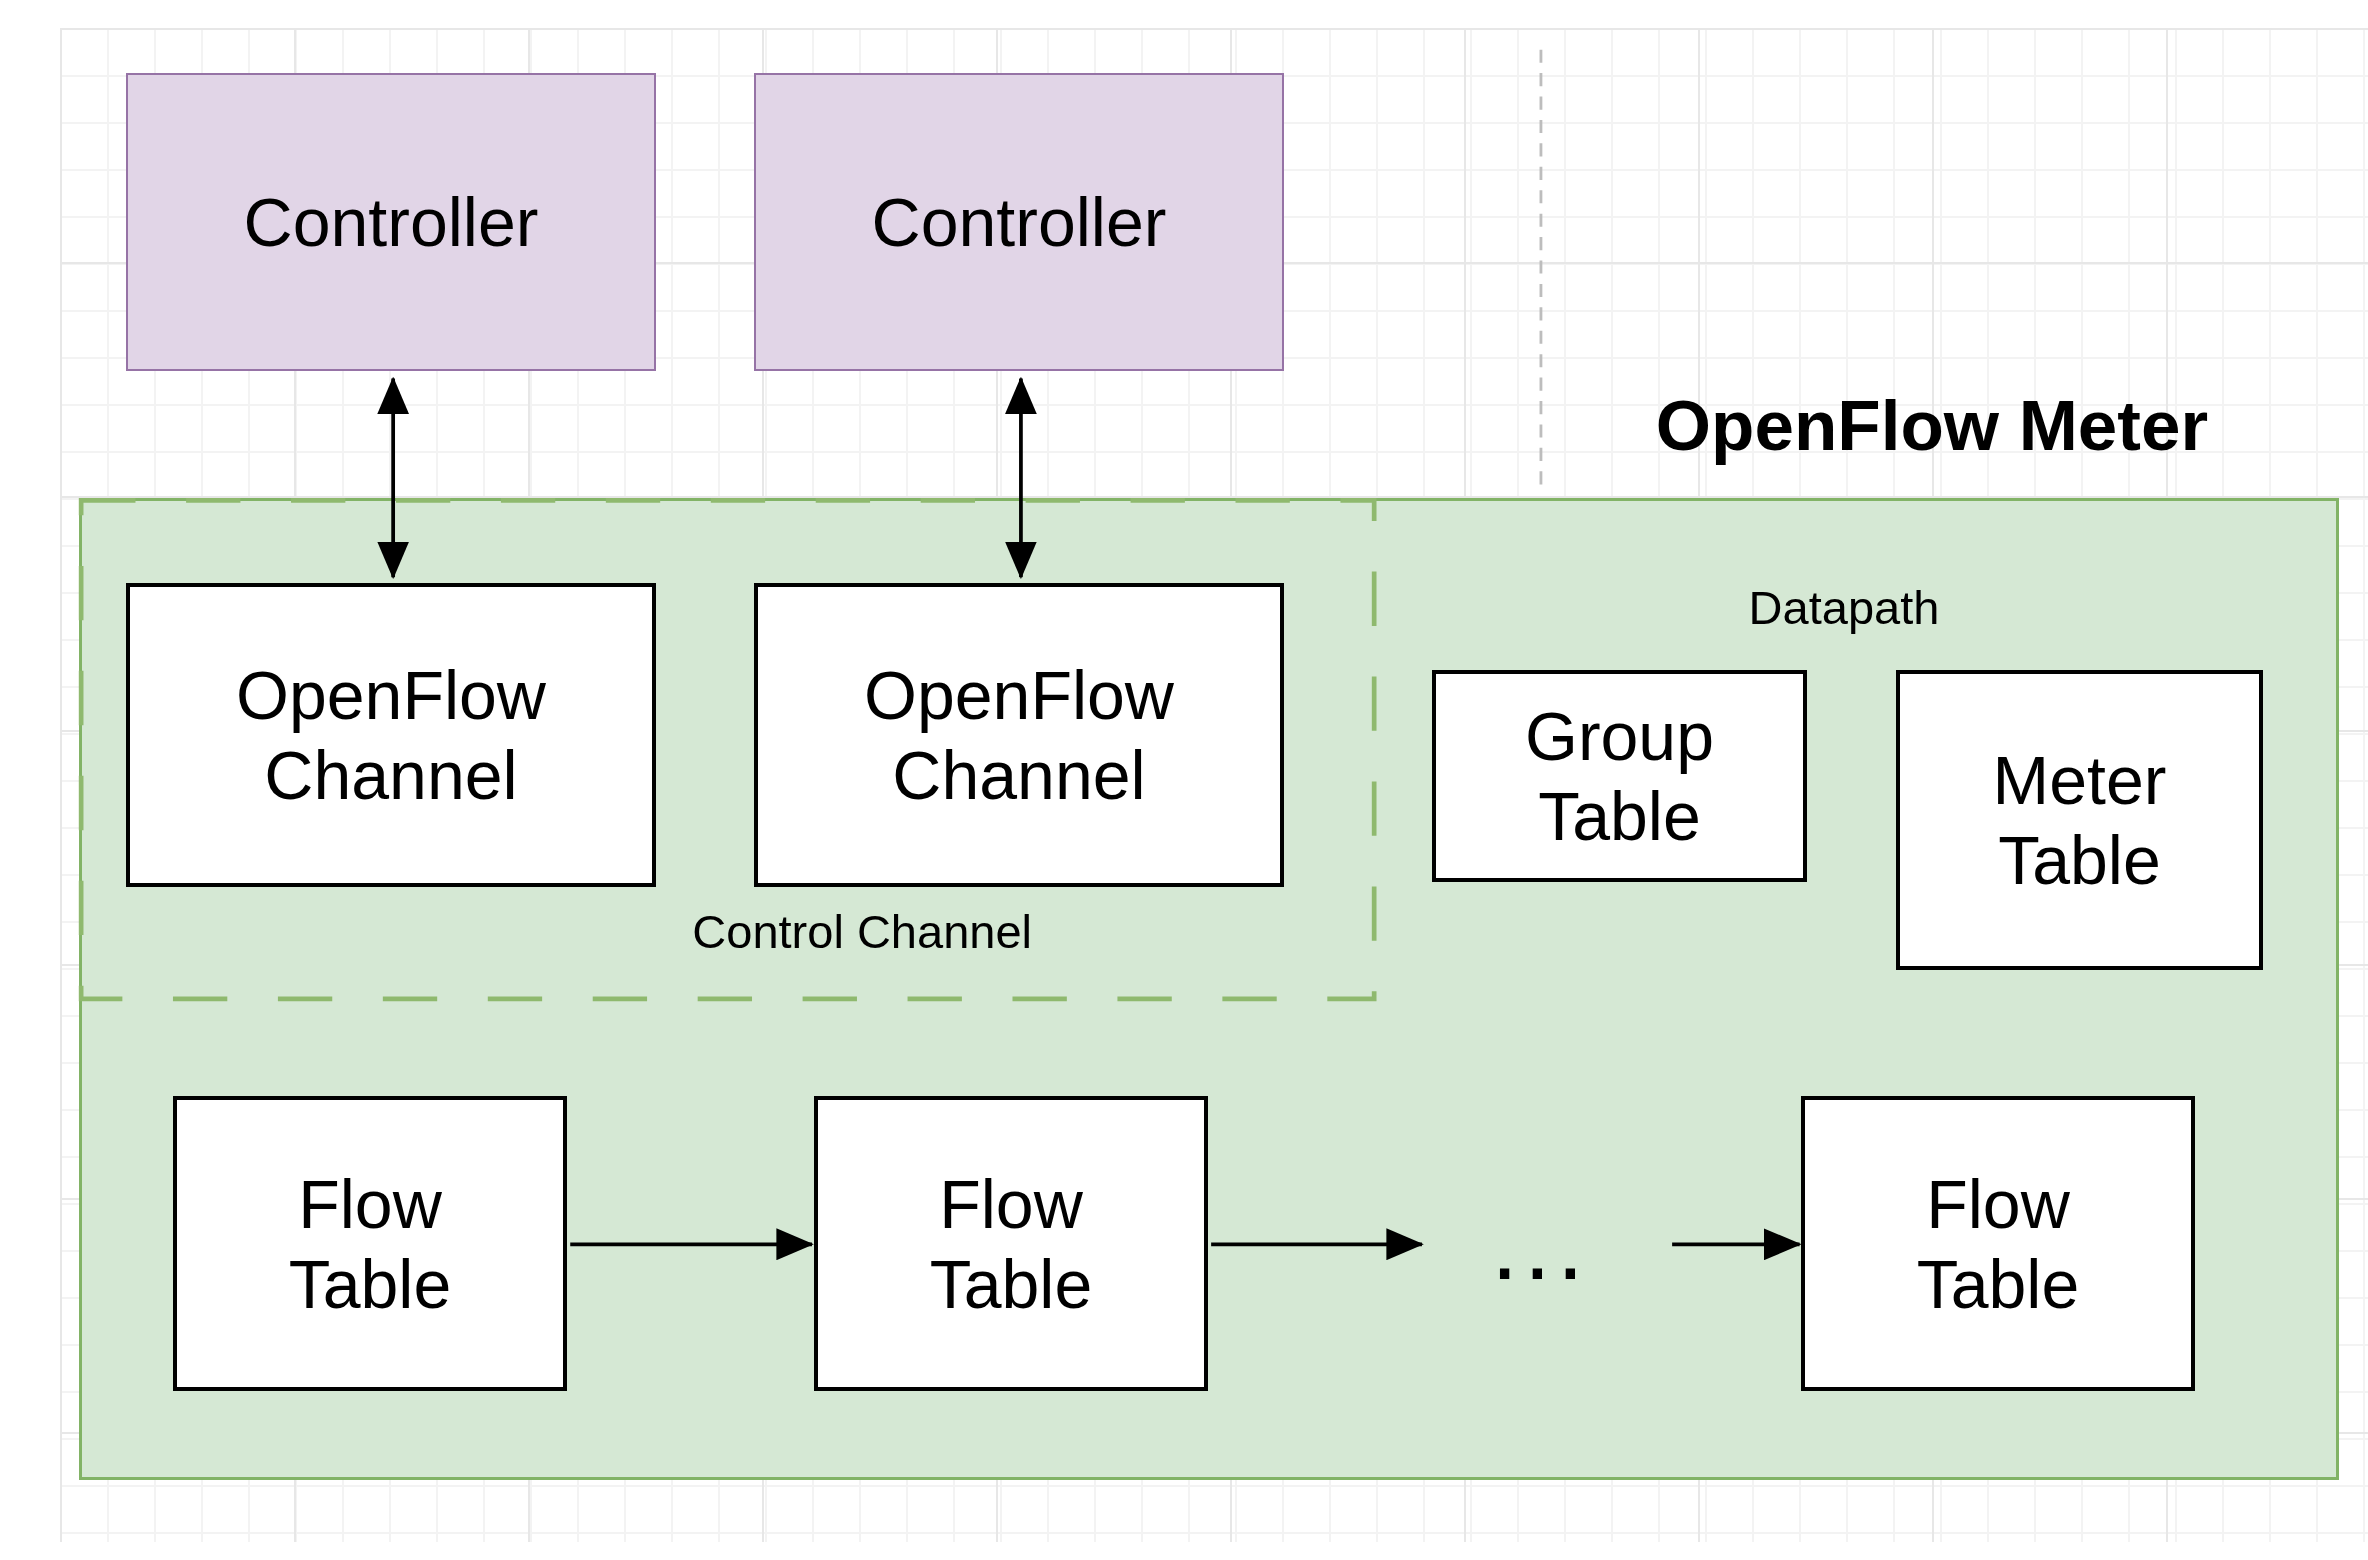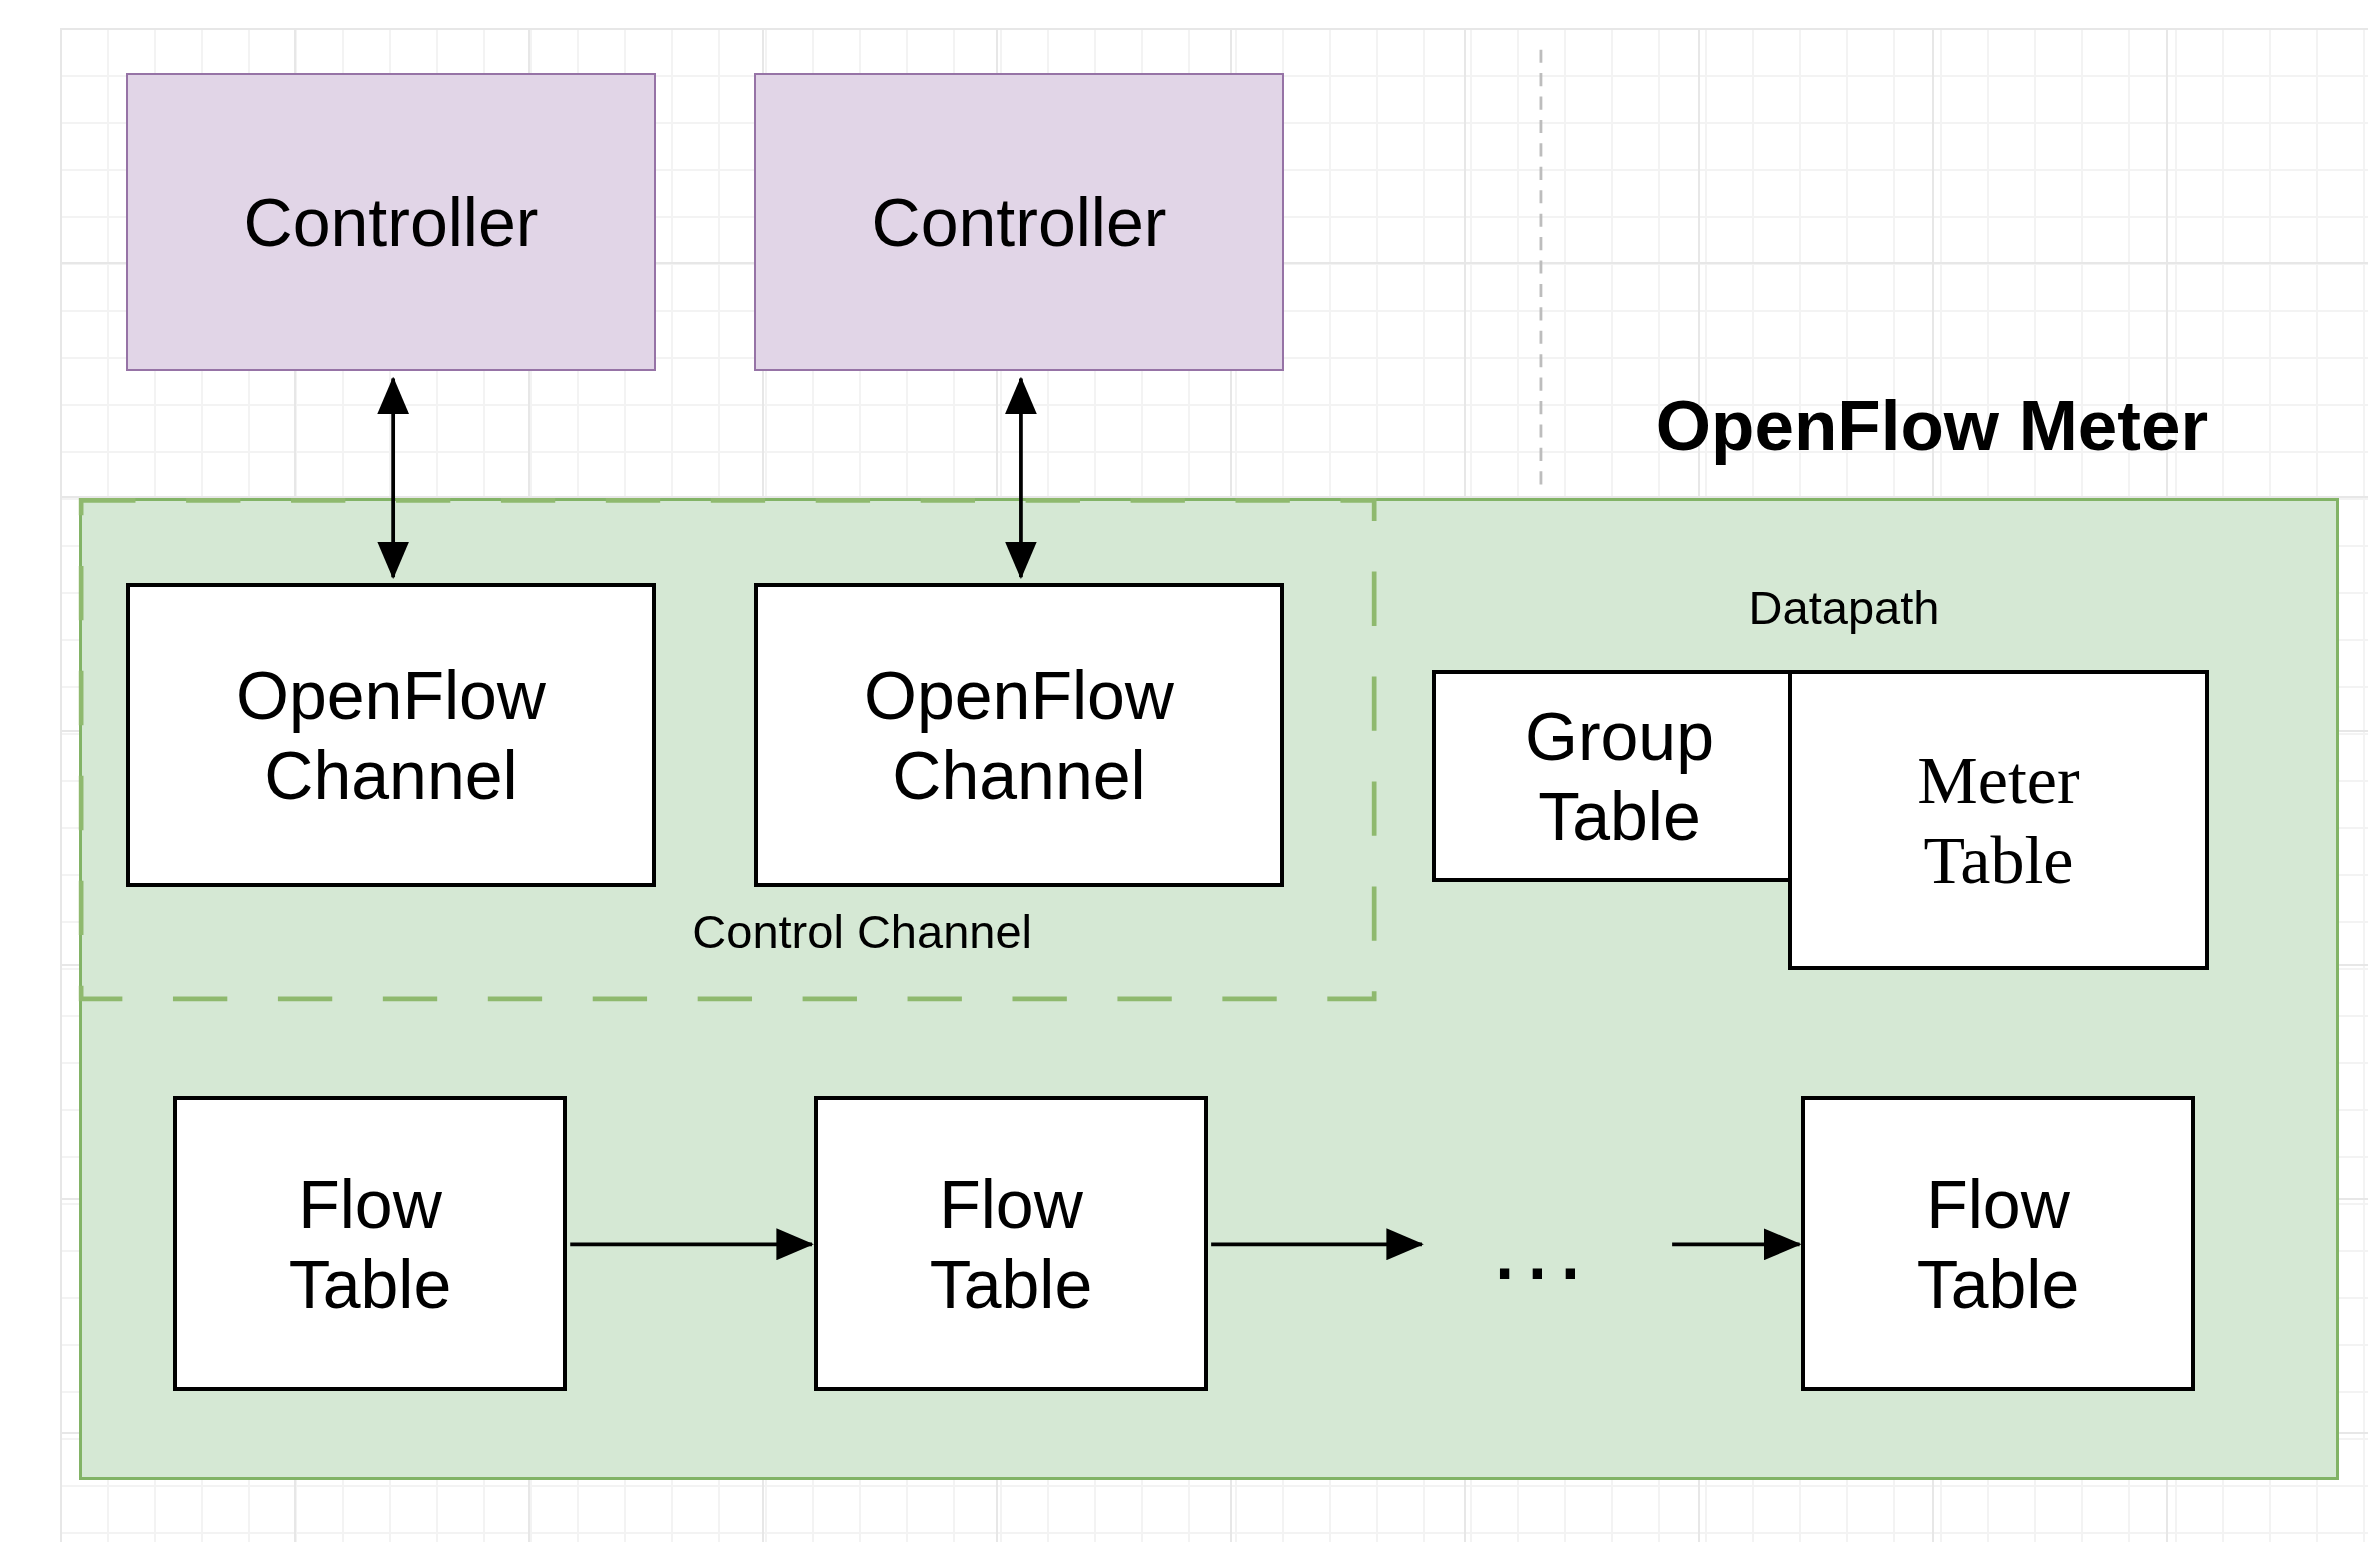--- a/index.html
+++ b/index.html
@@ -79,21 +79,21 @@
 Channel</span>
   </div>
 
   <div class="floating-label" style="left:340px;top:892px;width:656px;text-align:right;">Control Channel</div>
   <div class="floating-label" style="left:1574px;top:568px;width:468px;">Datapath</div>
 
   <div class="box node" style="left:1396px;top:670px;width:375px;height:212px;">
     <span>Group
 Table</span>
   </div>
-  <div class="box node" style="left:1752px;top:670px;width:421px;height:300px;font-family:Liberation Serif, serif;">
+  <div class="box node" style="left:1860px;top:670px;width:367px;height:300px;">
     <span>Meter
 Table</span>
   </div>
 
   <div class="box node" style="left:137px;top:1096px;width:394px;height:295px;">
     <span>Flow
 Table</span>
   </div>
   <div class="box node" style="left:778px;top:1096px;width:394px;height:295px;">
     <span>Flow

